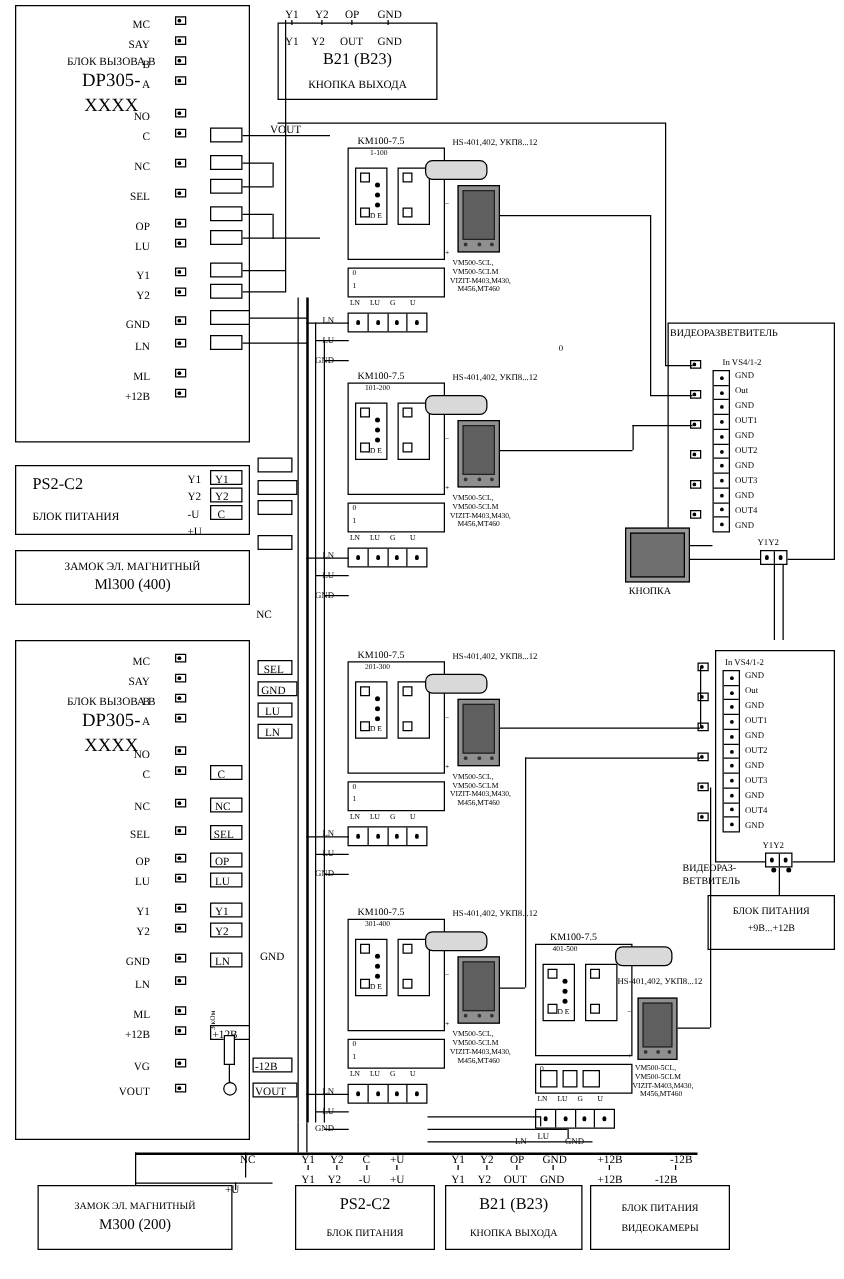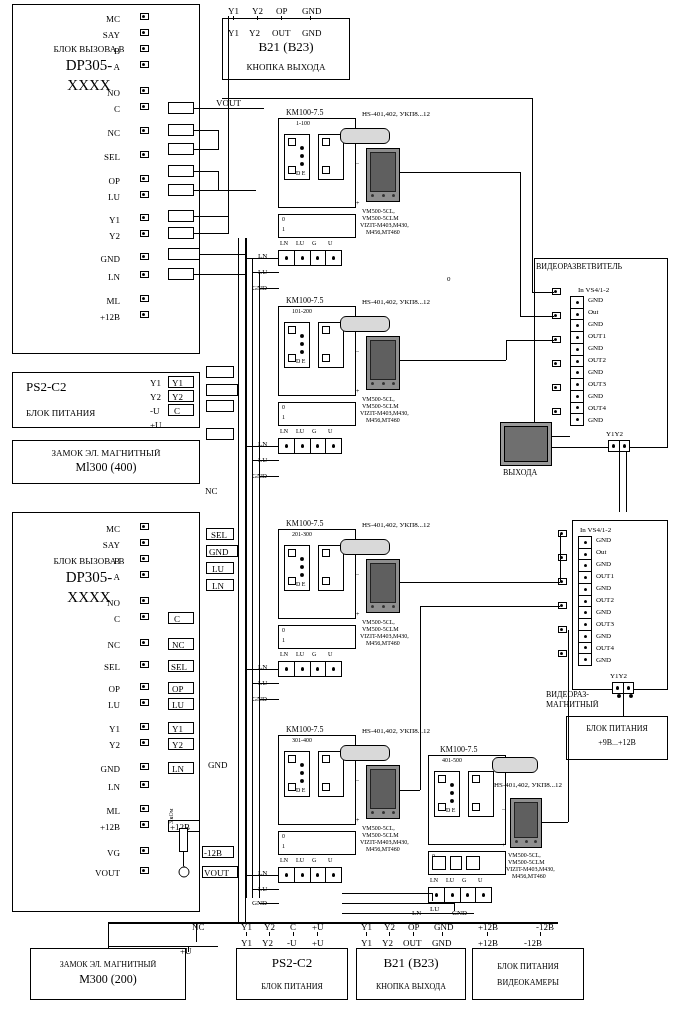--- a/index.html
+++ b/index.html
@@ -503,21 +503,21 @@
   <div class="conn" style="left:552px;top:288px;"></div>
   <div class="conn" style="left:552px;top:312px;"></div>
   <div class="conn" style="left:552px;top:336px;"></div>
   <div class="conn" style="left:552px;top:360px;"></div>
   <div class="conn" style="left:552px;top:384px;"></div>
   <div class="conn" style="left:552px;top:408px;"></div>
 
   <div class="mon" style="left:500px;top:422px;width:52px;height:44px;">
       <div class="scr"></div>
     </div>
-  <div class="lbl" style="left:503px;top:468px;font-size:8px;">ВЫХОДА</div>
+  <div class="lbl" style="left:503px;top:468px;font-size:8px;">КНОПКА</div>
 
   <div class="box" style="left:572px;top:520px;width:96px;height:170px;"></div>
   <div class="lbl sm" style="left:580px;top:526px;">In VS4/1-2</div>
   <div class="vstrip" style="left:578px;top:536px;width:14px;height:130px;">
     <i></i>
       <i></i>
       <i></i>
       <i></i>
       <i></i>
       <i></i>
@@ -544,21 +544,21 @@
       <i></i>
     </div>
   <div class="conn" style="left:558px;top:530px;"></div>
   <div class="conn" style="left:558px;top:554px;"></div>
   <div class="conn" style="left:558px;top:578px;"></div>
   <div class="conn" style="left:558px;top:602px;"></div>
   <div class="conn" style="left:558px;top:626px;"></div>
   <div class="conn" style="left:558px;top:650px;"></div>
 
   <div class="lbl" style="left:546px;top:690px;font-size:8px;">ВИДЕОРАЗ-</div>
-  <div class="lbl" style="left:546px;top:700px;font-size:8px;">МАГНИТНЫЙ</div>
+  <div class="lbl" style="left:546px;top:700px;font-size:8px;">ВЕТВИТЕЛЬ</div>
 
   <div class="box" style="left:566px;top:716px;width:102px;height:44px;"></div>
   <div class="lbl c" style="left:568px;top:724px;width:98px;font-size:8px;">БЛОК ПИТАНИЯ</div>
   <div class="lbl c" style="left:568px;top:738px;width:98px;font-size:8px;">+9B...+12B</div>
 
   <div class="box" style="left:30px;top:948px;width:156px;height:52px;"></div>
   <div class="lbl c" style="left:32px;top:960px;width:152px;font-size:8px;">ЗАМОК ЭЛ. МАГНИТНЫЙ</div>
   <div class="lbl c big" style="left:32px;top:974px;width:152px;font-size:12px;">М300 (200)</div>
   <div class="lbl" style="left:192px;top:922px;">NC</div>
   <div class="lbl" style="left:180px;top:946px;">+U</div>

